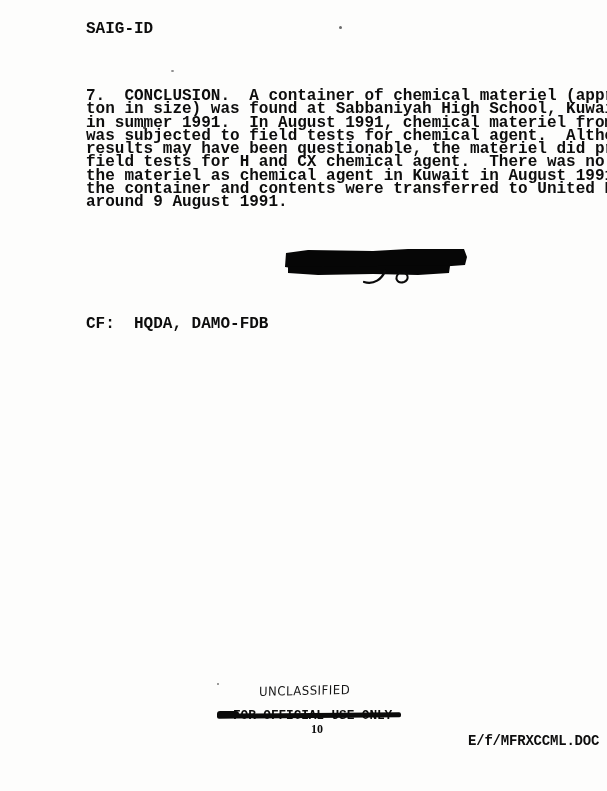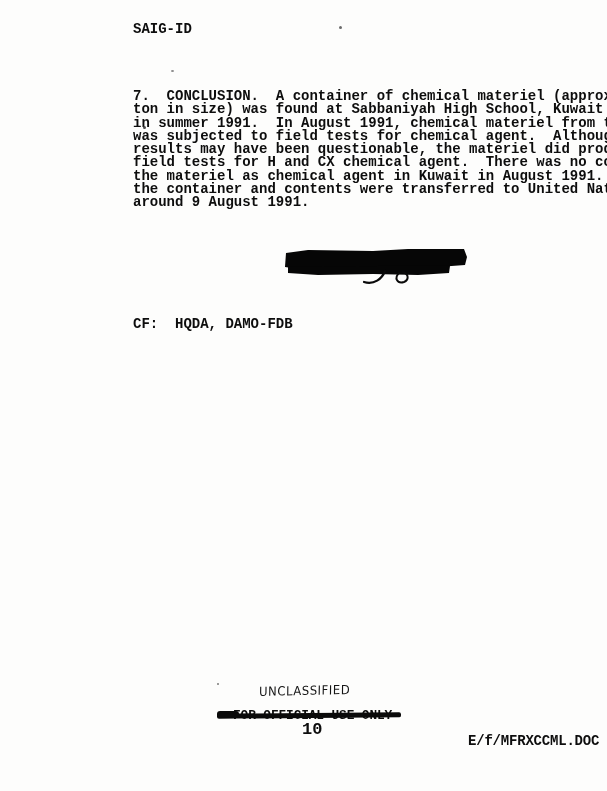--- a/index.html
+++ b/index.html
@@ -13,24 +13,23 @@
     height: 791px;
     background: #fdfdfc;
     overflow: hidden;
     font-family: "Liberation Mono", monospace;
     font-weight: 700;
     color: #0d0d0d;
   }
   .type {
     position: absolute;
     white-space: pre;
-    font-size: 14px;
+    font-size: 16px;
     line-height: 13.3px;
     letter-spacing: 0;
-    margin-left: 47px;
     -webkit-font-smoothing: antialiased;
   }
   .office-symbol { left: 86px; top: 23px; }
   .subject       { left: 86px; top: 53px; }
   .body-par      { left: 86px; top: 90px; }
   .sig-block     { left: 287px; top: 281px; line-height: 12.6px; }
   .cf-line       { left: 86px; top: 318px; text-align: right; }
 
   .redaction-svg {
     position: absolute;
@@ -81,24 +80,25 @@
     height: 7px;
     background: #0a0a0a;
     border-radius: 3px;
   }
 
   .page-number {
     position: absolute;
     left: 302px;
     top: 723px;
     width: 30px;
-    text-align: left;
-    font-size: 17px;
+    text-align: center;
+    font-size: 12px;
     line-height: 13px;
     white-space: pre;
+    font-family: Liberation Serif, serif;
   }
   .doc-ref {
     position: absolute;
     left: 468px;
     top: 736px;
     font-size: 14px;
     line-height: 10px;
     letter-spacing: -0.2px;
     white-space: pre;
   }

